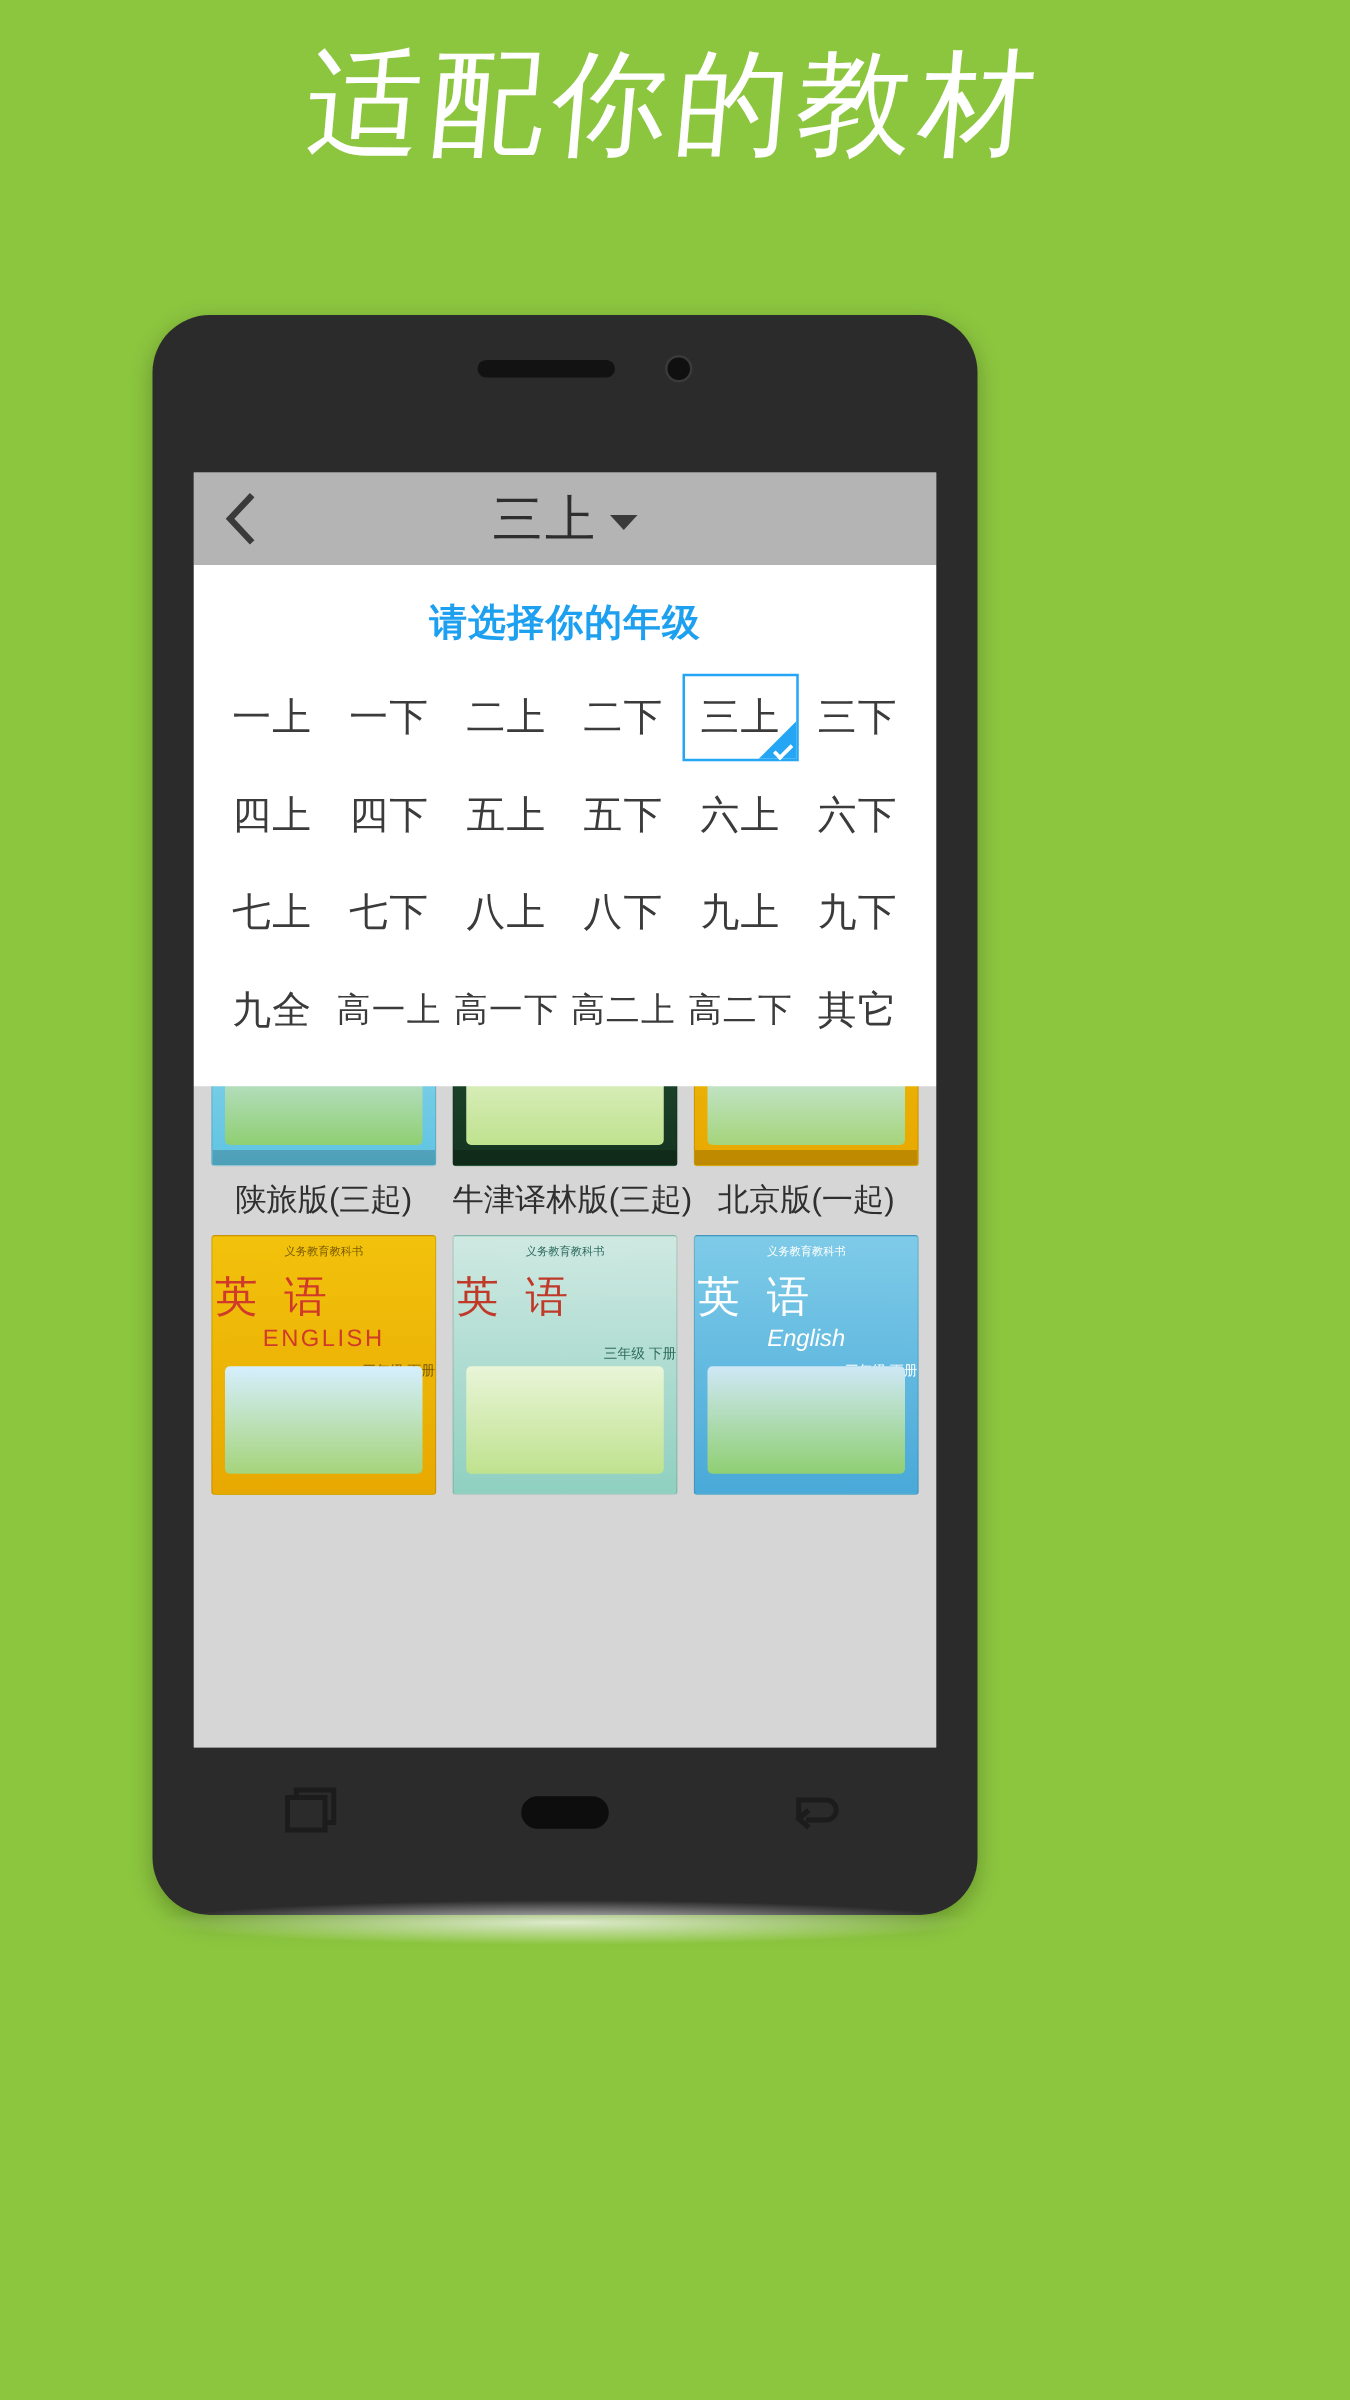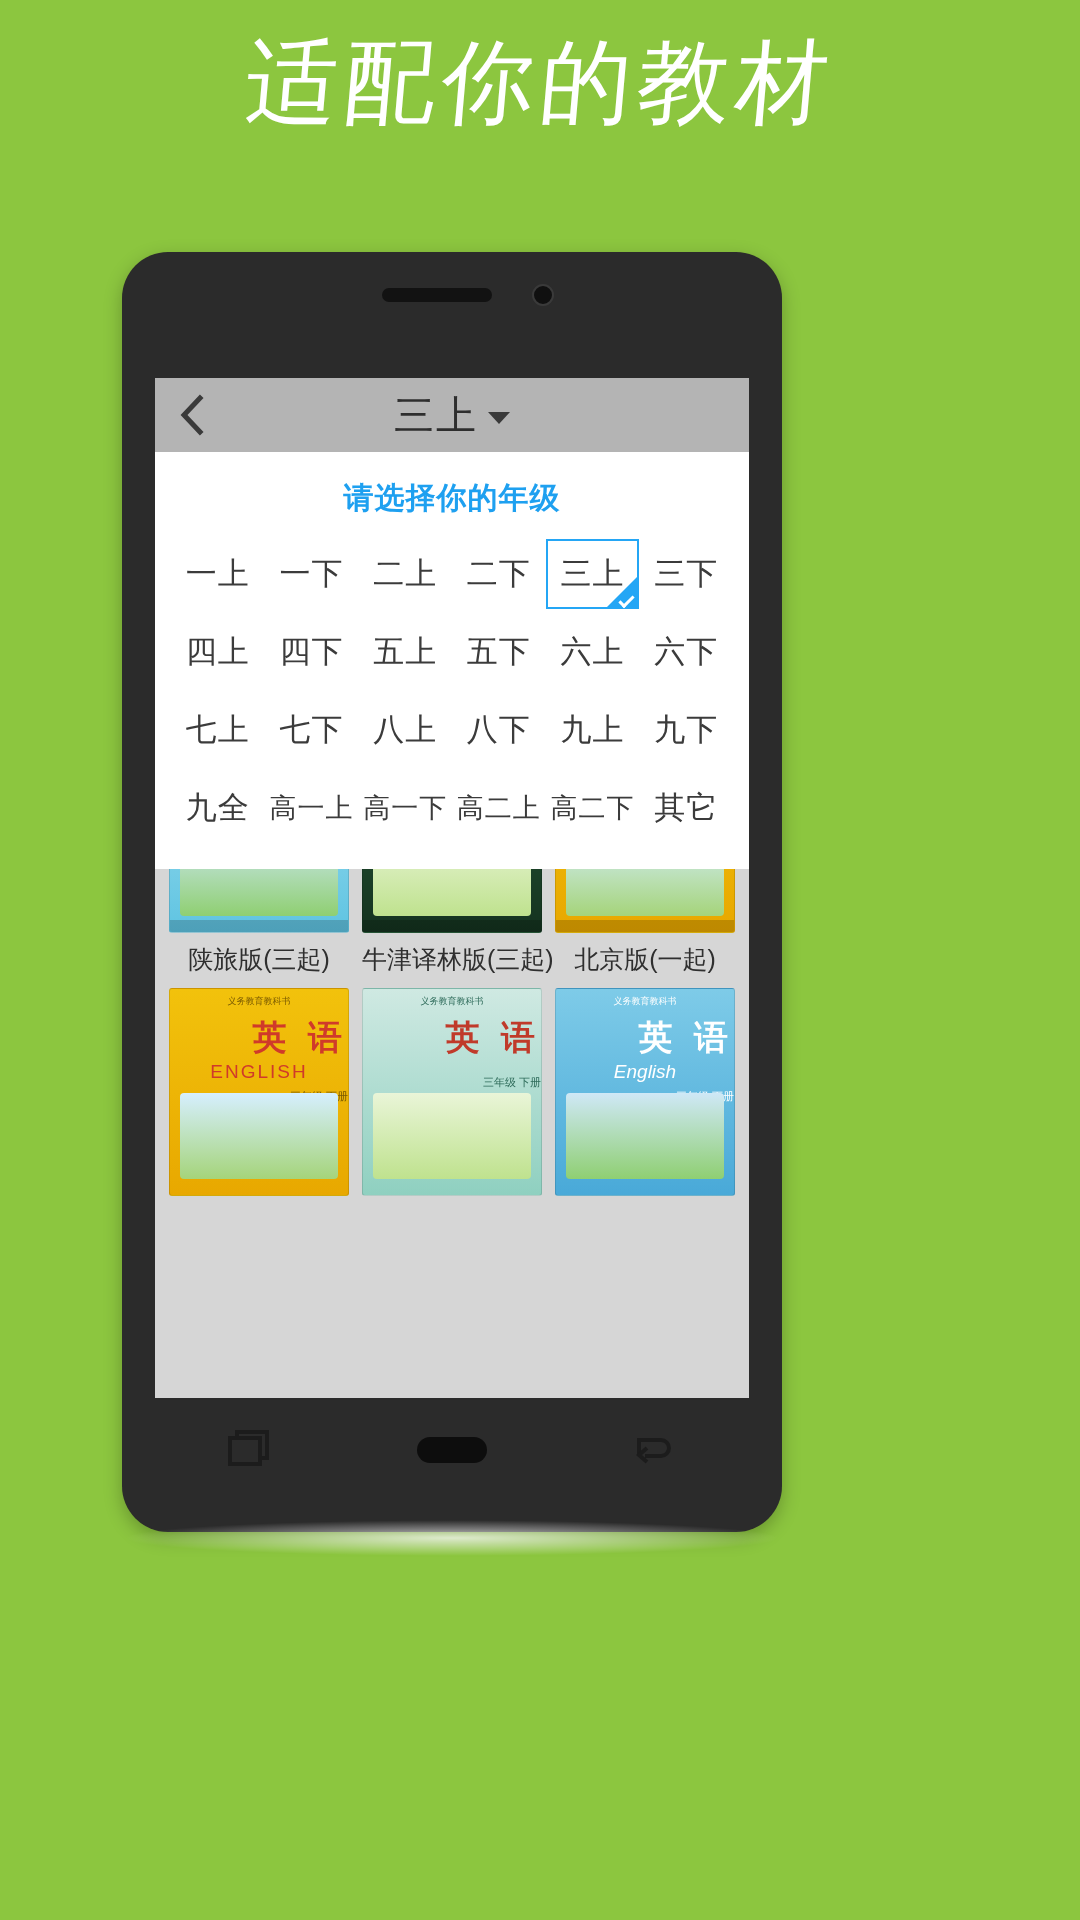--- a/index.html
+++ b/index.html
@@ -198,23 +198,23 @@
   .cover .pub {
     position: absolute;
     top: 6px; left: 0; right: 0;
     text-align: center;
     font-size: 9px;
     color: rgba(255,255,255,0.85);
   }
   .cover .big {
     position: absolute;
     top: 26px; left: 2px; right: 0;
-    text-align: right;
+    text-align: left;
     font-size: 34px;
-    font-weight: bold;
+    font-weight: normal;
     letter-spacing: 6px;
   }
   .cover .eng {
     position: absolute;
     top: 72px; left: 0; right: 0;
     text-align: center;
     font-size: 19px;
     font-style: italic;
   }
   .cover .grade {

